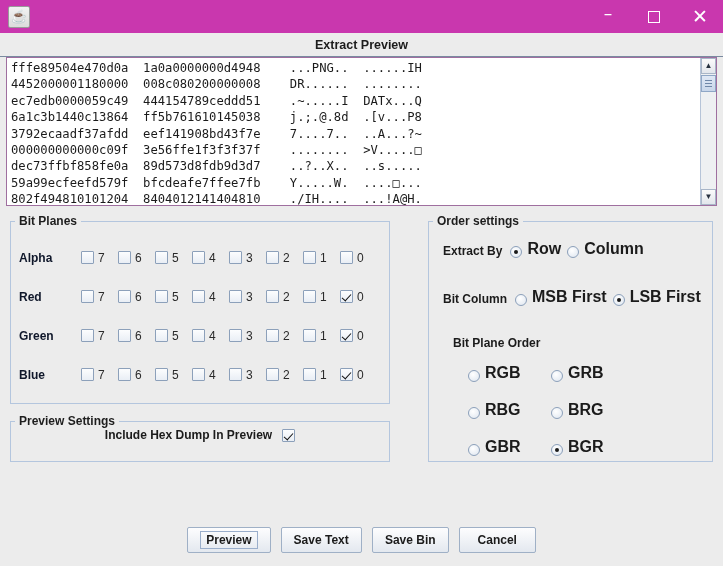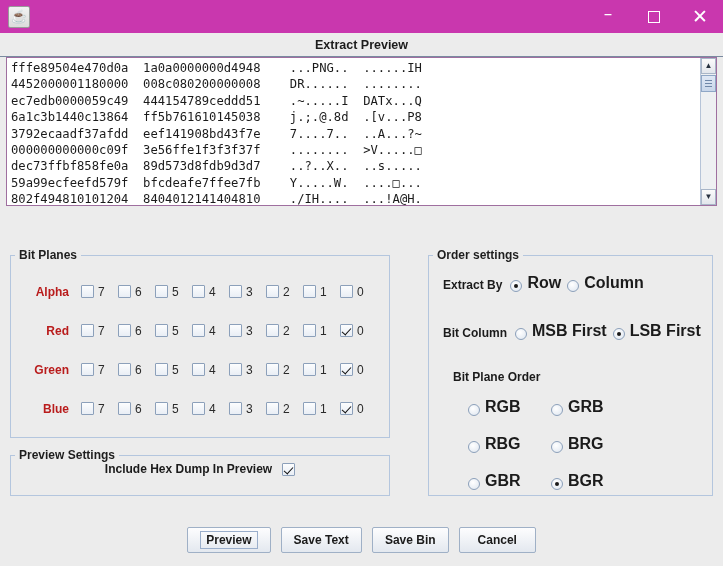--- a/index.html
+++ b/index.html
@@ -129,21 +129,20 @@
     background: repeating-linear-gradient(
       to bottom, #6f87a8 0 1px, transparent 1px 3px);
   }
 
   
   .mid {
     flex: 1 1 auto;
     display: flex;
     padding: 8px 10px 0 10px;
     gap: 14px;
-    margin-top: 34px;
   }
   .col-left { width: 380px; display: flex; flex-direction: column; gap: 10px; }
   .col-right { flex: 1 1 auto; padding-left: 24px; }
 
   fieldset.panel {
     border: 1px solid #b4c6de;
     margin: 0;
     padding: 0;
     background: transparent;
   }
@@ -158,25 +157,25 @@
   
   #bitplanes { height: 190px; }
   .bp-body { padding: 10px 8px 6px 8px; }
   .bp-row {
     display: flex;
     align-items: center;
     height: 39px;
   }
   .bp-label {
     width: 62px;
-    text-align: right;
+    text-align: left;
     padding-right: 12px;
     font-size: 12px;
     font-weight: bold;
-    color: #b91c1c;
+    color: #0f172a;
   }
   .bp-cell {
     width: 37px;
     display: flex;
     align-items: center;
     gap: 4px;
   }
   .bp-num { font-size: 12px; color: #2a2a2a; }
 
   .chk {

